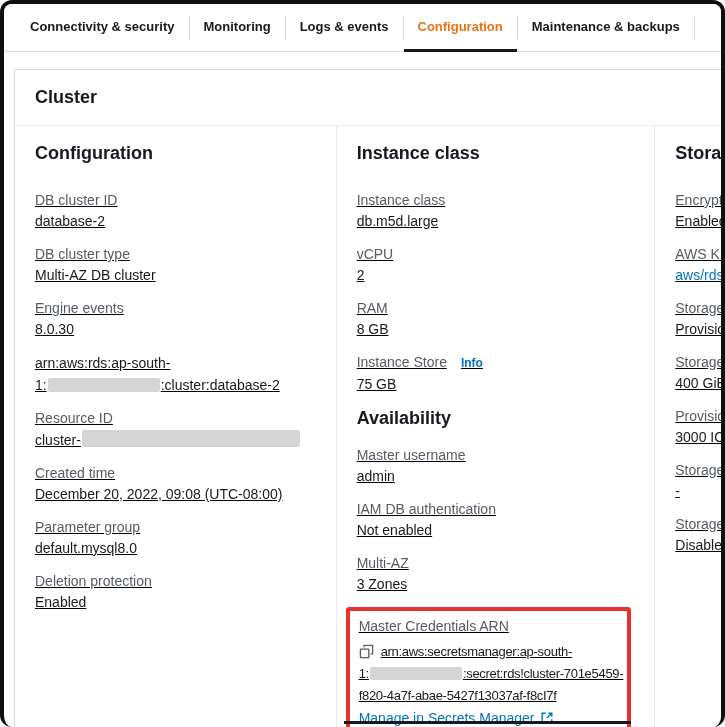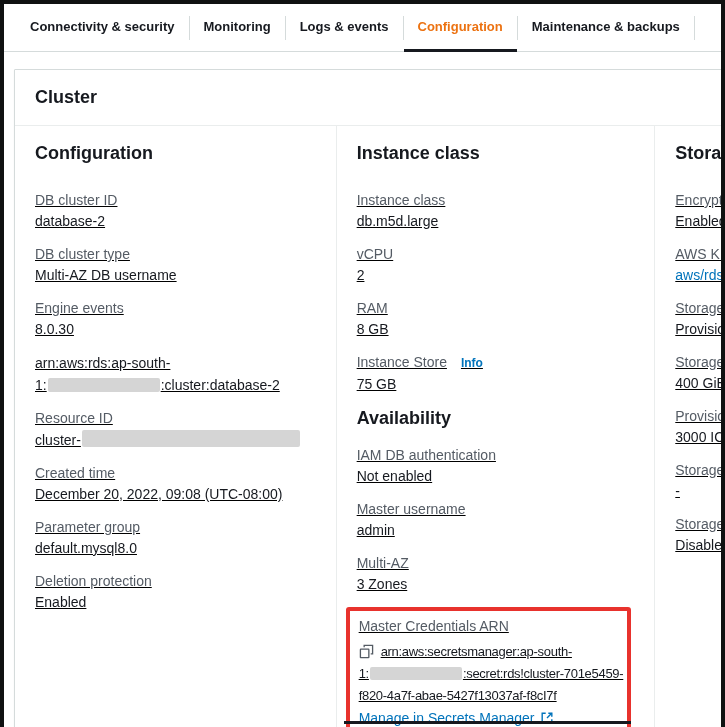--- a/index.html
+++ b/index.html
@@ -1,19 +1,19 @@
 <!DOCTYPE html>
 <html style="--accent-orange: #ec7211; --link-blue: #0073bb; --highlight-red: #e8322d;"><head>
 <meta charset="utf-8">
 <style>
   html,body{margin:0;padding:0;background:#fff;}
   body{font-family:"Liberation Sans","DejaVu Sans",sans-serif;width:725px;height:727px;overflow:hidden;}
   .frame{position:relative;box-sizing:border-box;width:725px;height:727px;
          border-top:4px solid #0f1111;border-left:4px solid #0f1111;border-right:4px solid #0f1111;
-         overflow:hidden;background:#fff;}
+         overflow:hidden;background:#fff;border-radius:12px;}
   
   .tabbar{display:flex;align-items:stretch;height:47px;border-bottom:1px solid #d5dbdb;padding-left:12px;background:#fff;}
   .tab{display:flex;align-items:center;padding:0 14px;font-size:13px;font-weight:bold;color:#16191f;
        border-bottom:3px solid transparent;margin-bottom:-1px;cursor:pointer;white-space:nowrap;}
   .tab.active{color:var(--accent-orange,#ec7211);border-bottom-color:#16191f;}
   .tabsep{width:1px;background:#d5dbdb;height:24px;align-self:center;}
   
   .page{padding:17px 0 0 10px;}
   .card{box-sizing:border-box;width:905px;background:#fff;border:1px solid #d5dbdb;border-radius:1px;
         box-shadow:0 1px 2px rgba(0,0,0,0.06);min-height:700px;}
@@ -68,21 +68,21 @@
       </div>
       <div class="card-body" id="cardbody">
           <div class="col col-0">
             <h3 class="colhead">Configuration</h3>
             <div class="field">
               <div class="flabel"><span>DB cluster ID</span></div>
               <div class="fvalue">database-2</div>
             </div>
             <div class="field">
               <div class="flabel"><span>DB cluster type</span></div>
-              <div class="fvalue">Multi-AZ DB username</div>
+              <div class="fvalue">Multi-AZ DB cluster</div>
             </div>
             <div class="field">
               <div class="flabel"><span>Engine events</span></div>
               <div class="fvalue">8.0.30</div>
             </div>
             <div class="field">
               <div class="vline"><span>arn:aws:rds:ap-south-</span></div>
               <div class="vline"><span>1:</span><span class="redact" style="width: 112px; height: 14px;"></span><span>:cluster:database-2</span></div>
             </div>
             <div class="field">
@@ -115,26 +115,26 @@
             <div class="field">
               <div class="flabel"><span>RAM</span></div>
               <div class="fvalue">8 GB</div>
             </div>
             <div class="field">
               <div class="flabel"><span>Instance Store</span><a class="infolink">Info</a></div>
               <div class="fvalue">75 GB</div>
             </div>
             <h3 class="subhead">Availability</h3>
             <div class="field">
+              <div class="flabel"><span>Master username</span></div>
+              <div class="fvalue">admin</div>
+            </div>
+            <div class="field">
               <div class="flabel"><span>IAM DB authentication</span></div>
               <div class="fvalue">Not enabled</div>
-            </div>
-            <div class="field">
-              <div class="flabel"><span>Master username</span></div>
-              <div class="fvalue">admin</div>
             </div>
             <div class="field">
               <div class="flabel"><span>Multi-AZ</span></div>
               <div class="fvalue">3 Zones</div>
             </div>
             <div class="field highlight"><div class="flabel"><span>Master Credentials ARN</span></div><div class="vline"><span class="copyicon"><svg viewBox="0 0 16 16" width="15" height="15" fill="none" stroke="currentColor" stroke-width="1.4">
                     <path d="M5.5 3.5v-2h9v9h-2"></path>
                     <rect x="1.5" y="5.5" width="9" height="9" rx="0.5"></rect>
                   </svg></span><span>arn:aws:secretsmanager:ap-south-</span></div><div class="vline"><span>1:</span><span class="redact" style="width: 92px; height: 13px;"></span><span>:secret:rds!cluster-701e5459-</span></div><div class="vline"><span>f820-4a7f-abae-5427f13037af-f8cI7f</span></div><a class="action link"><span>Manage in Secrets Manager</span><span class="extlink"><svg viewBox="0 0 16 16" width="14" height="14" fill="none" stroke="currentColor" stroke-width="1.6">
                     <path d="M13.5 9.5v4h-11v-11h4"></path>

